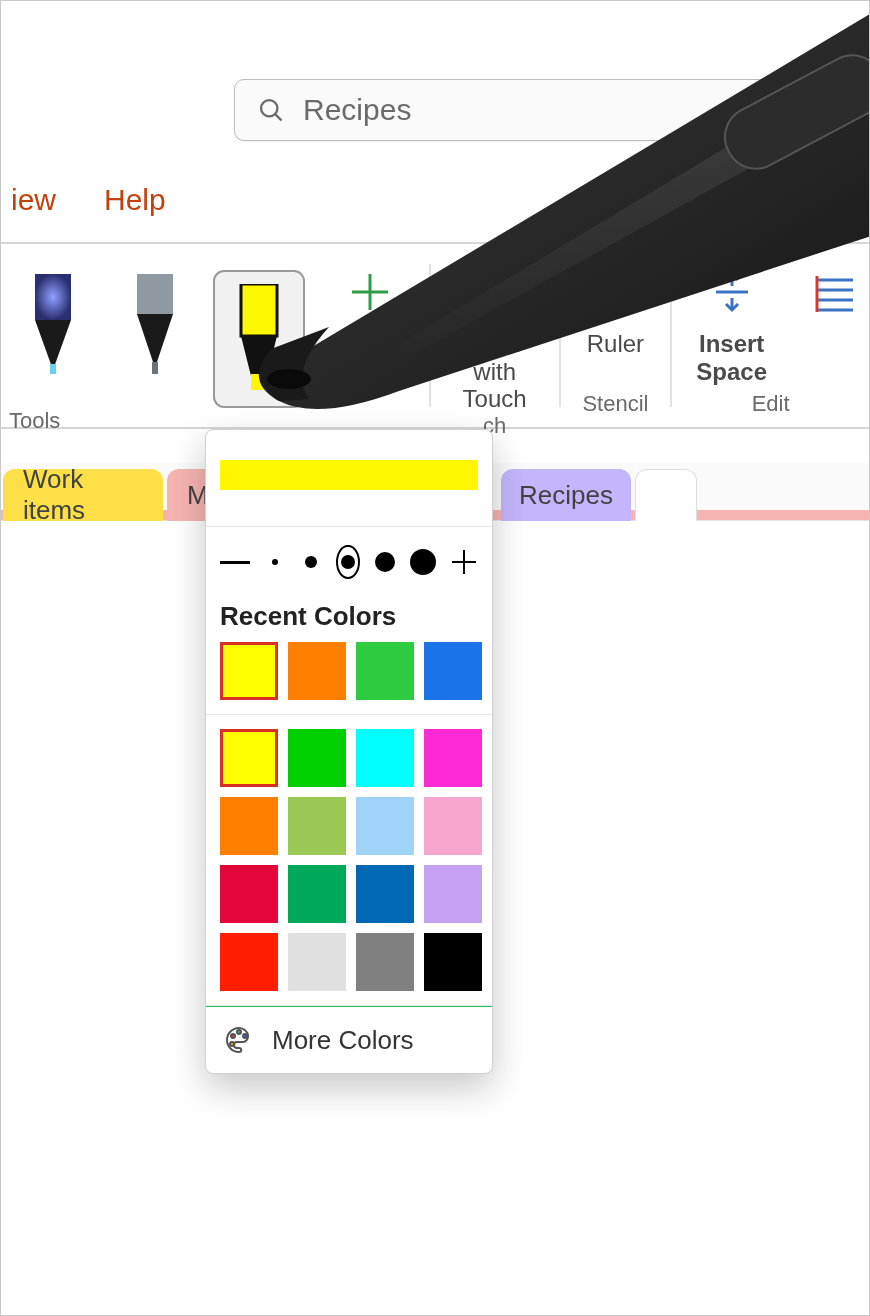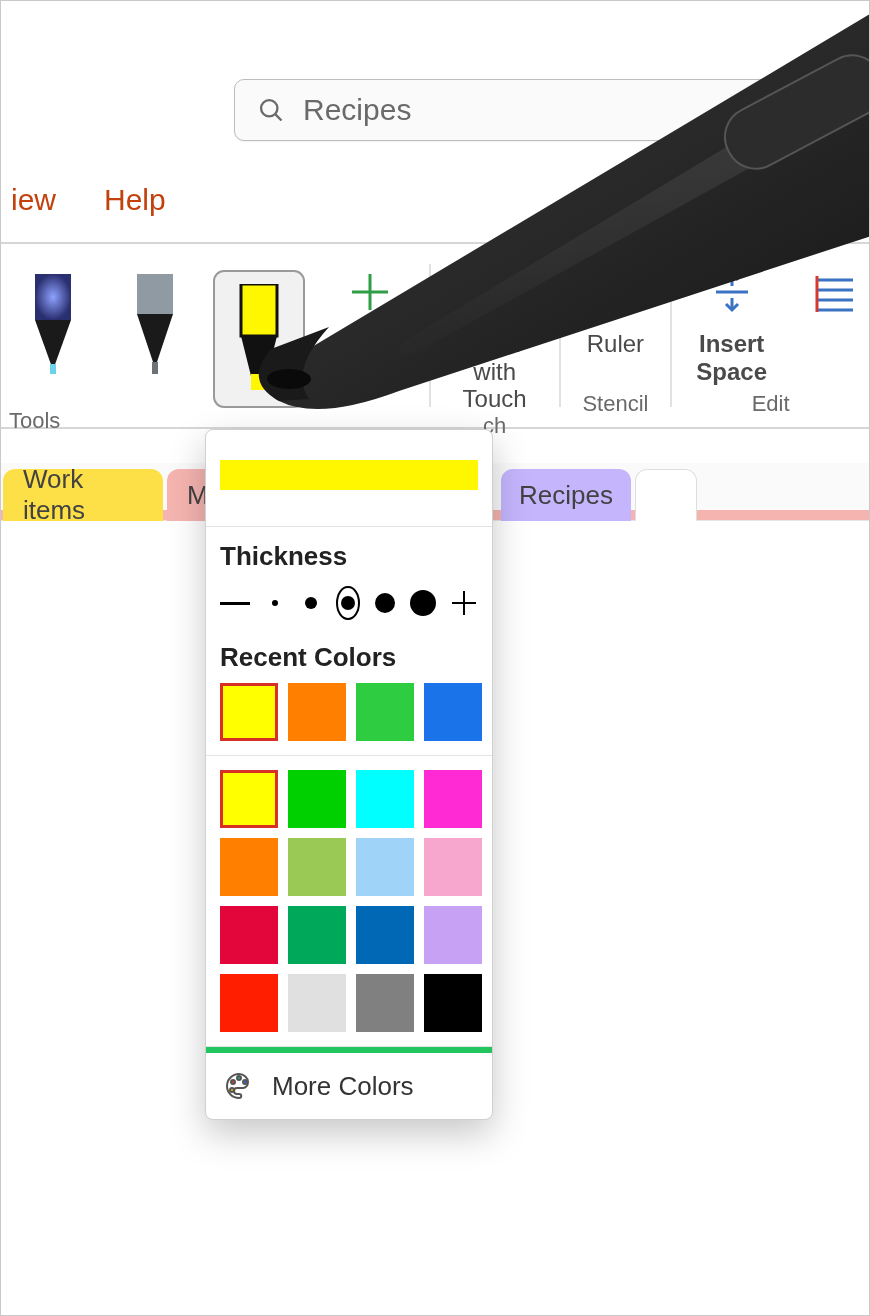--- a/index.html
+++ b/index.html
@@ -152,21 +152,21 @@
   .th6 { width:26px; height:26px; border-radius:50%; background:#000;}
   .thick-sel { border:2px solid #000; border-radius:50%; width:34px; height:34px; display:flex; align-items:center; justify-content:center;}
   .plus-svg { width:28px; height:28px; }
 
   .swatch-grid { display:grid; grid-template-columns:repeat(4,58px); gap:10px; }
   .swatch { width:58px; height:58px; }
   .swatch.sel { outline:3px solid #d93025; outline-offset:-3px; }
 
   .dd-action {
     display:flex; align-items:center; gap:16px;
-    padding:16px 16px; border-top:6px solid #22c55e;
+    padding:16px 16px; border-top:1px solid #22c55e;
     font-size:26px; color:#333;
   }
   .dd-action .ic { width:34px; height:34px; display:flex; align-items:center; justify-content:center;}
 
   
   .stylus {
     position:absolute;
     top: -70px;
     left: 248px;
     width: 820px;
@@ -320,21 +320,20 @@
   <div class="tab rec">Recipes</div>
   <div class="tab plus"></div>
 </div>
 
 <div class="dropdown">
   <div class="dd-section" style="padding-top:4px;">
     <div class="preview-bar"></div>
   </div>
 
   <div class="dd-section">
-    <div class="dd-heading">Thickness</div>
     <div class="thick-row">
       <span class="thick-item">
           <span class="th1"></span>
         </span>
       <span class="thick-item">
           <span class="th2"></span>
         </span>
       <span class="thick-item">
           <span class="th3"></span>
         </span>

